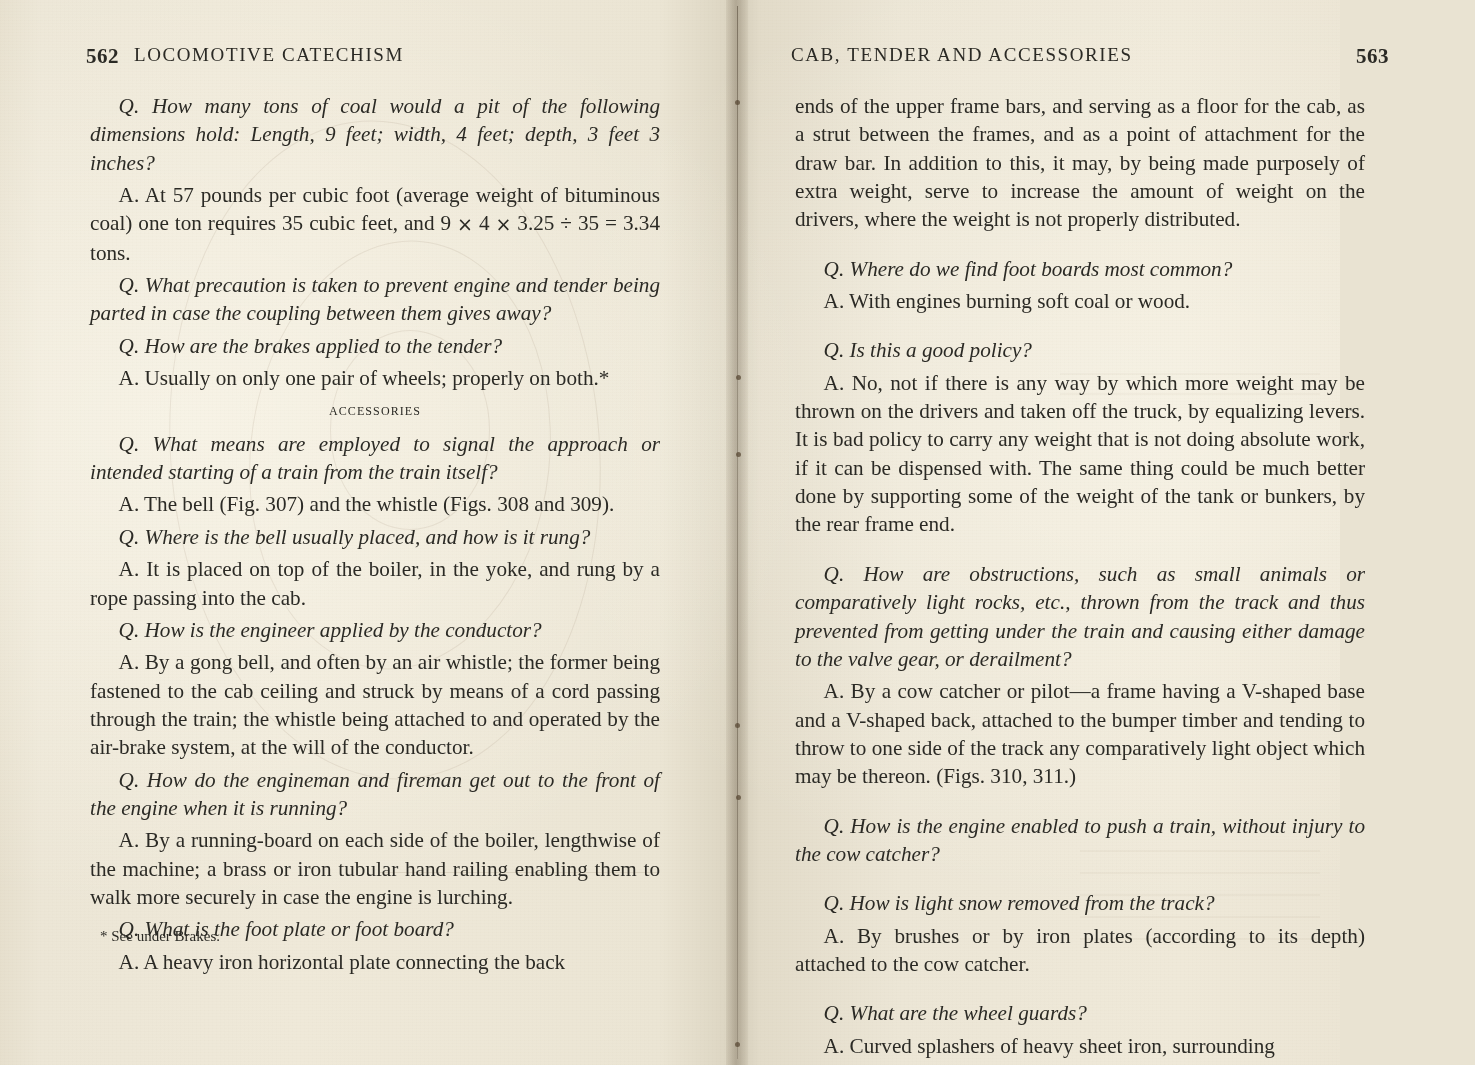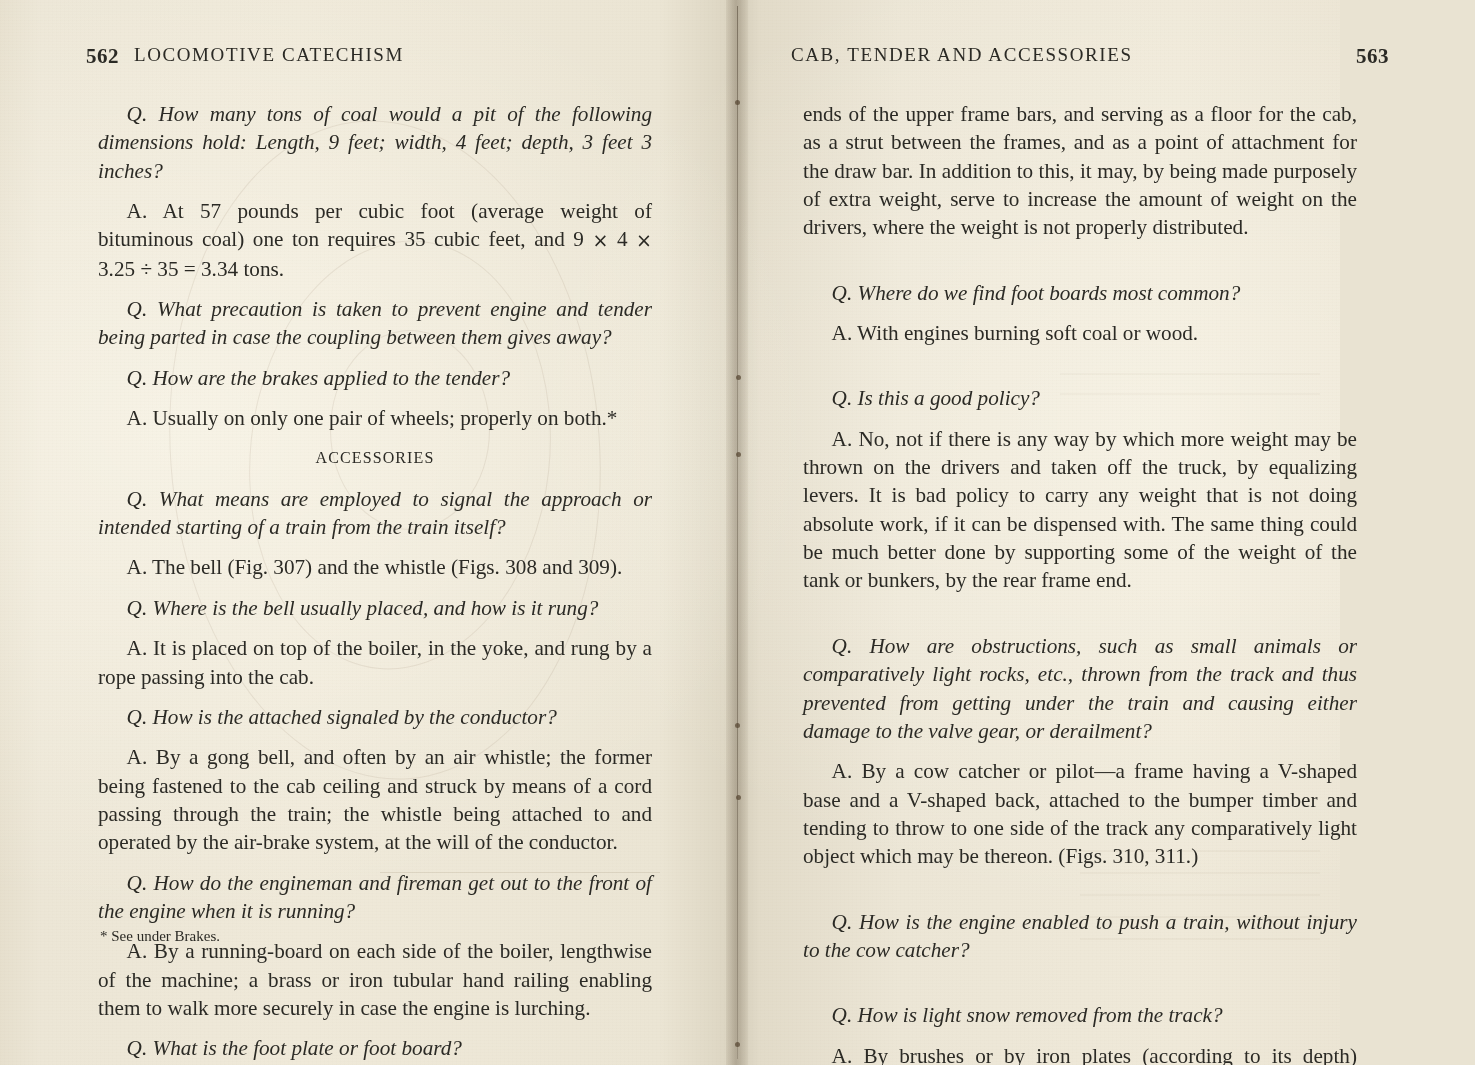--- a/index.html
+++ b/index.html
@@ -125,29 +125,29 @@
     top: 88px;
     font-size: 21.2px;
     line-height: 28.35px;
     text-align: justify;
     text-justify: inter-word;
     hyphens: none;
   }
   #page-left .textblock  { left: 86px; width: 578px; }
   #page-right .textblock { left: 46px; width: 578px; }
 
-  p { margin: 12px; }
+  p { margin: 4px; }
   p.ind { text-indent: 1.35em; }
   p.noind { text-indent: 0; }
   .q { font-style: italic; }
   .gap { height: 13px; }
 
   .section-head {
     text-align: center;
-    font-size: 16px;
+    font-size: 12px;
     letter-spacing: 1.1px;
     text-indent: 0;
     margin: 5px 0 4px 0;
   }
 
   .footnote {
     position: absolute;
     left: 100px;
     top: 925px;
     width: 560px;
@@ -198,21 +198,21 @@
       <p class="section-head">ACCESSORIES</p>
 
       <p class="ind q">Q. What means are employed to signal the approach or intended starting of a train from the train itself?</p>
 
       <p class="ind">A. The bell (Fig. 307) and the whistle (Figs. 308 and 309).</p>
 
       <p class="ind q">Q. Where is the bell usually placed, and how is it rung?</p>
 
       <p class="ind">A. It is placed on top of the boiler, in the yoke, and rung by a rope passing into the cab.</p>
 
-      <p class="ind q">Q. How is the attached signaled by the conductor?</p>
+      <p class="ind q">Q. How is the engineer applied by the conductor?</p>
 
       <p class="ind">A. By a gong bell, and often by an air whistle; the former being fastened to the cab ceiling and struck by means of a cord passing through the train; the whistle being attached to and operated by the air-brake system, at the will of the conductor.</p>
 
       <p class="ind q">Q. How do the engineman and fireman get out to the front of the engine when it is running?</p>
 
       <p class="ind">A. By a running-board on each side of the boiler, lengthwise of the machine; a brass or iron tubular hand railing enabling them to walk more securely in case the engine is lurching.</p>
 
       <p class="ind q">Q. What is the foot plate or foot board?</p>
 
       <p class="ind">A. A heavy iron horizontal plate connecting the back</p>

